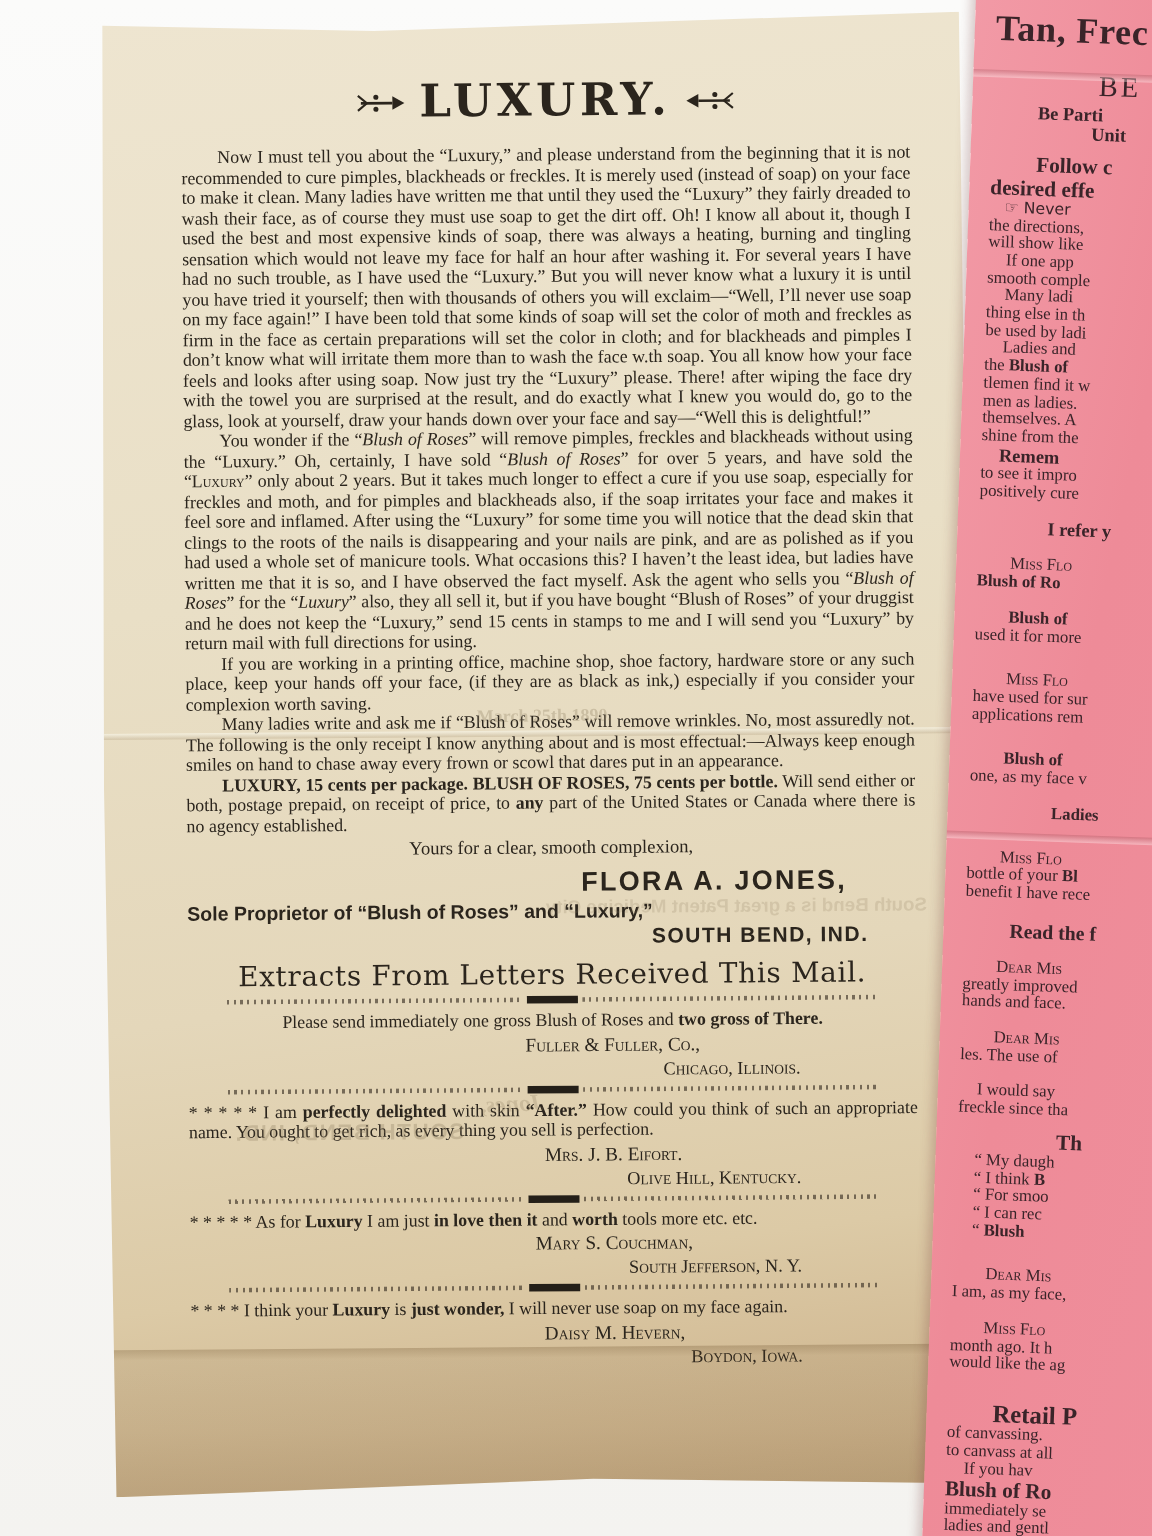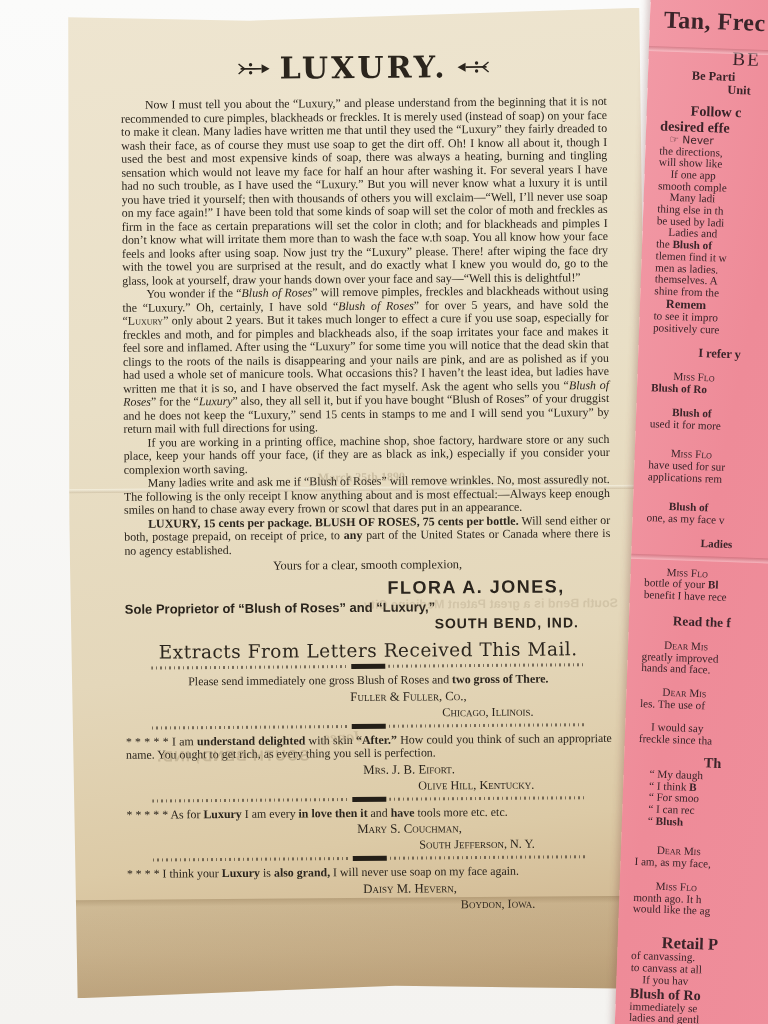--- a/index.html
+++ b/index.html
@@ -119,37 +119,37 @@
 
       <div>
           <p class="t-para t-center"><span>Please send immediately one gross Blush of Roses and </span><span class="b">two gross of There.</span></p>
           <div class="t-sig sc">Fuller &amp; Fuller, Co.,</div>
           <div class="t-place sc">Chicago, Illinois.</div>
           <div class="divider">
             <span class="wv"></span>
             <span class="bar"></span>
             <span class="wv"></span>
           </div>
-          <p class="t-para"><span>*   *   *   *   *   I am </span><span class="b">understand delighted</span><span> with skin </span><span class="b">“After.”</span><span>  How could you think of such an appropriate name.  You ought to get rich, as every thing you sell is perfection.</span></p>
+          <p class="t-para"><span>*   *   *   *   *   I am </span><span class="b">perfectly delighted</span><span> with skin </span><span class="b">“After.”</span><span>  How could you think of such an appropriate name.  You ought to get rich, as every thing you sell is perfection.</span></p>
           <div class="t-sig sc">Mrs. J. B. Eifort.</div>
           <div class="t-place sc">Olive Hill, Kentucky.</div>
           <div class="divider">
             <span class="wv"></span>
             <span class="bar"></span>
             <span class="wv"></span>
           </div>
-          <p class="t-para"><span>*   *   *   *   *   As for </span><span class="b">Luxury</span><span> I am every </span><span class="b">in love then it</span><span> and </span><span class="b">have</span><span> tools more etc. etc.</span></p>
+          <p class="t-para"><span>*   *   *   *   *   As for </span><span class="b">Luxury</span><span> I am just </span><span class="b">in love then it</span><span> and </span><span class="b">worth</span><span> tools more etc. etc.</span></p>
           <div class="t-sig sc">Mary S. Couchman,</div>
           <div class="t-place sc">South Jefferson, N. Y.</div>
           <div class="divider">
             <span class="wv"></span>
             <span class="bar"></span>
             <span class="wv"></span>
           </div>
-          <p class="t-para"><span>*   *   *   *   I think your </span><span class="b">Luxury</span><span> is </span><span class="b">also grand,</span><span> I will never use soap on my face again.</span></p>
+          <p class="t-para"><span>*   *   *   *   I think your </span><span class="b">Luxury</span><span> is </span><span class="b">just wonder,</span><span> I will never use soap on my face again.</span></p>
           <div class="t-sig sc">Daisy M. Hevern,</div>
           <div class="t-place sc">Boydon, Iowa.</div>
         </div>
     </div>
 
     <div class="ghost g-date">March 25th 1890.</div>
     <div class="ghost g-med">South Bend is a great Patent Medicine City</div>
     <div class="ghost g-name">Jones,</div>
     <div class="ghost g-city">SOUTH BEND, IND.</div>
 

